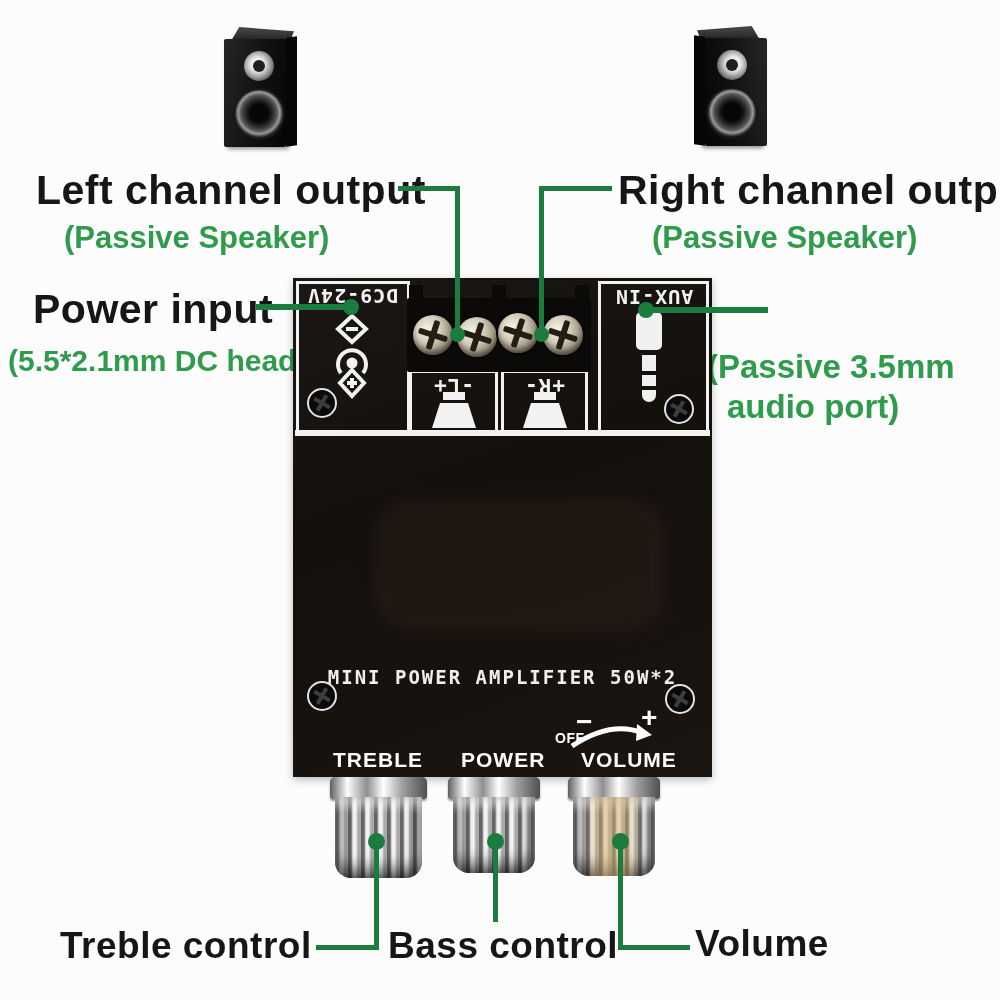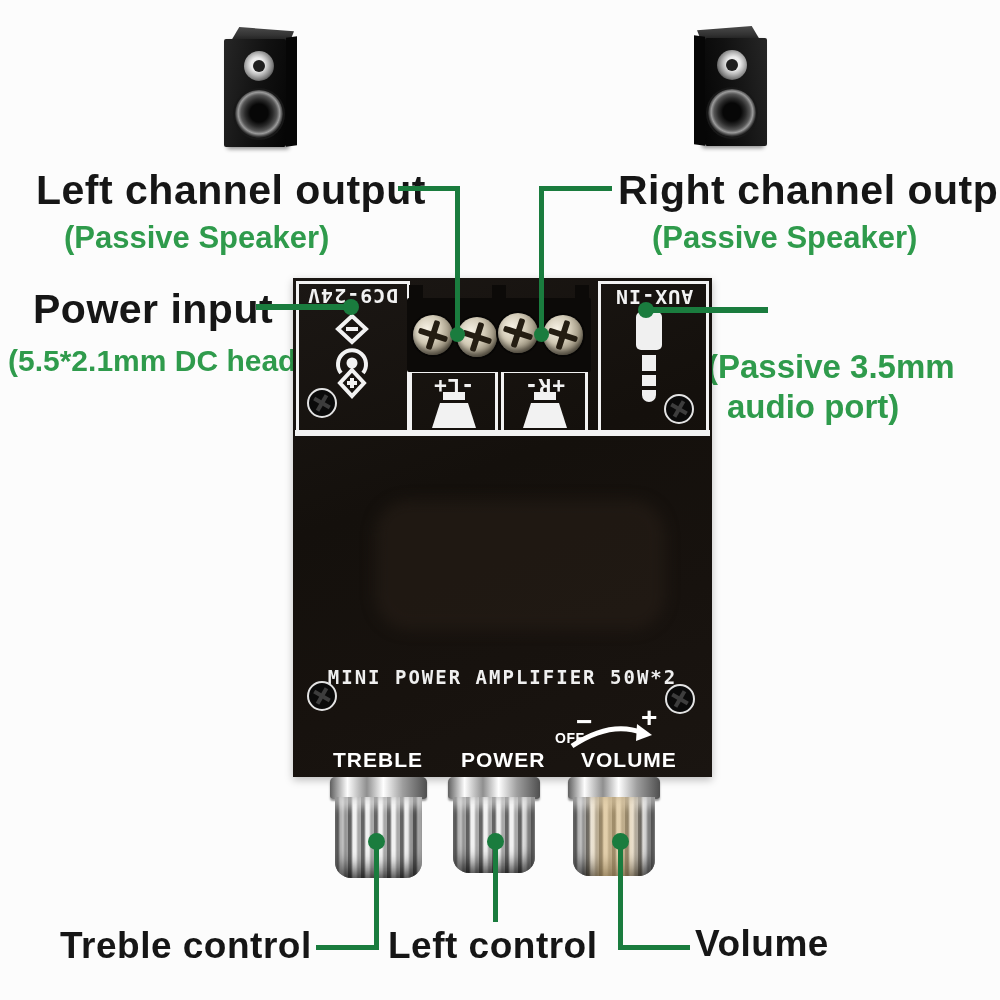--- a/index.html
+++ b/index.html
@@ -106,21 +106,21 @@
   <div class="abs lbl lbl-big" style="left:618px;top:167px;">Right channel output</div>
   <div class="abs green" style="left:652px;top:220px;font-size:31px;">(Passive Speaker)</div>
 
   <div class="abs lbl lbl-big" style="left:33px;top:286px;">Power input</div>
   <div class="abs green" style="left:8px;top:344px;font-size:30px;">(5.5*2.1mm DC head)</div>
 
   <div class="abs green" style="left:707px;top:348px;font-size:33px;">(Passive 3.5mm</div>
   <div class="abs green" style="left:727px;top:388px;font-size:33px;">audio port)</div>
 
   <div class="abs lbl lbl-bottom" style="left:52px;top:925px;margin-left:8px;">Treble control</div>
-  <div class="abs lbl lbl-bottom" style="left:388px;top:925px;">Left control</div>
+  <div class="abs lbl lbl-bottom" style="left:388px;top:925px;">Bass control</div>
   <div class="abs lbl lbl-bottom" style="left:695px;top:923px;">Volume</div>
 
   <div class="abs board">
     <div class="wstrip"></div>
 
     <div class="wbox" style="left:3px;top:3px;width:114px;height:155px;"></div>
     <div class="wbox" style="left:116px;top:92px;width:89px;height:66px;"></div>
     <div class="wbox" style="left:208px;top:92px;width:87px;height:66px;"></div>
     <div class="wbox" style="left:305px;top:3px;width:111px;height:155px;"></div>
 

